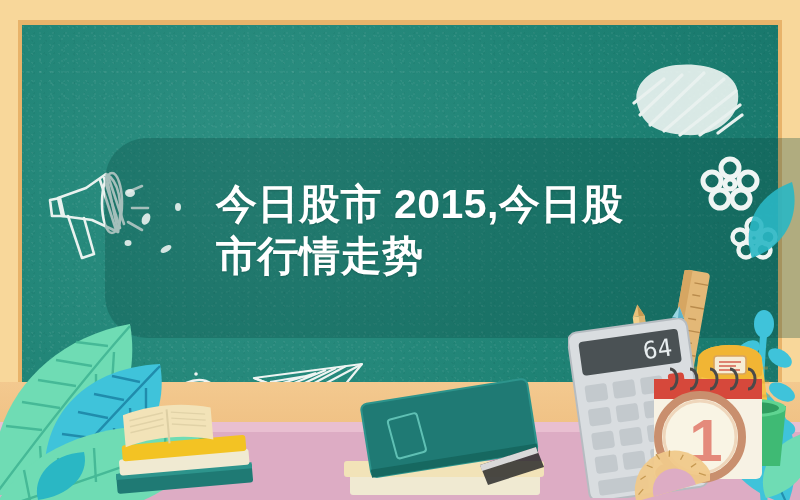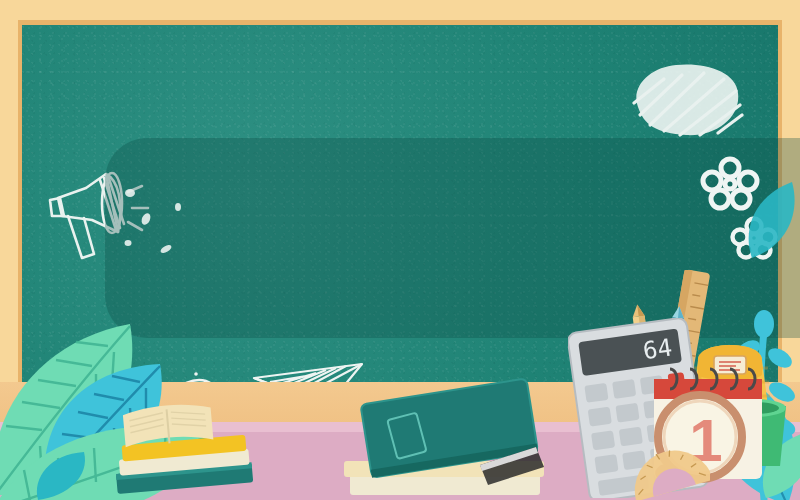--- a/index.html
+++ b/index.html
@@ -221,20 +221,21 @@
       <g fill="#e9f2ef" opacity=".9">
         <ellipse cx="10" cy="8" rx="5" ry="4"></ellipse>
         <ellipse cx="26" cy="34" rx="4" ry="6" transform="rotate(25 26 34)"></ellipse>
         <ellipse cx="8" cy="58" rx="3.5" ry="3"></ellipse>
         <ellipse cx="46" cy="64" rx="6" ry="3" transform="rotate(-30 46 64)"></ellipse>
         <ellipse cx="58" cy="22" rx="3" ry="4"></ellipse>
       </g>
     </svg>
   </div>
 
+  <div class="title">今日股市 2015,今日股市行情走势</div>
 
   <div class="desk-shadow"></div>
   <div class="desk-surface"></div>
 
   <div class="leaf" style="left:-20px; top:318px;">
     <svg width="180" height="200" viewBox="0 0 180 200">
       <g>
         <path d="M150 6 C60 22 4 96 14 178 C96 170 166 96 150 6 Z" fill="#6fdcb4"></path>
         <g stroke="#3fb492" stroke-width="2.4" fill="none" opacity=".85">
           <path d="M150 8 C104 60 56 122 16 176"></path>

